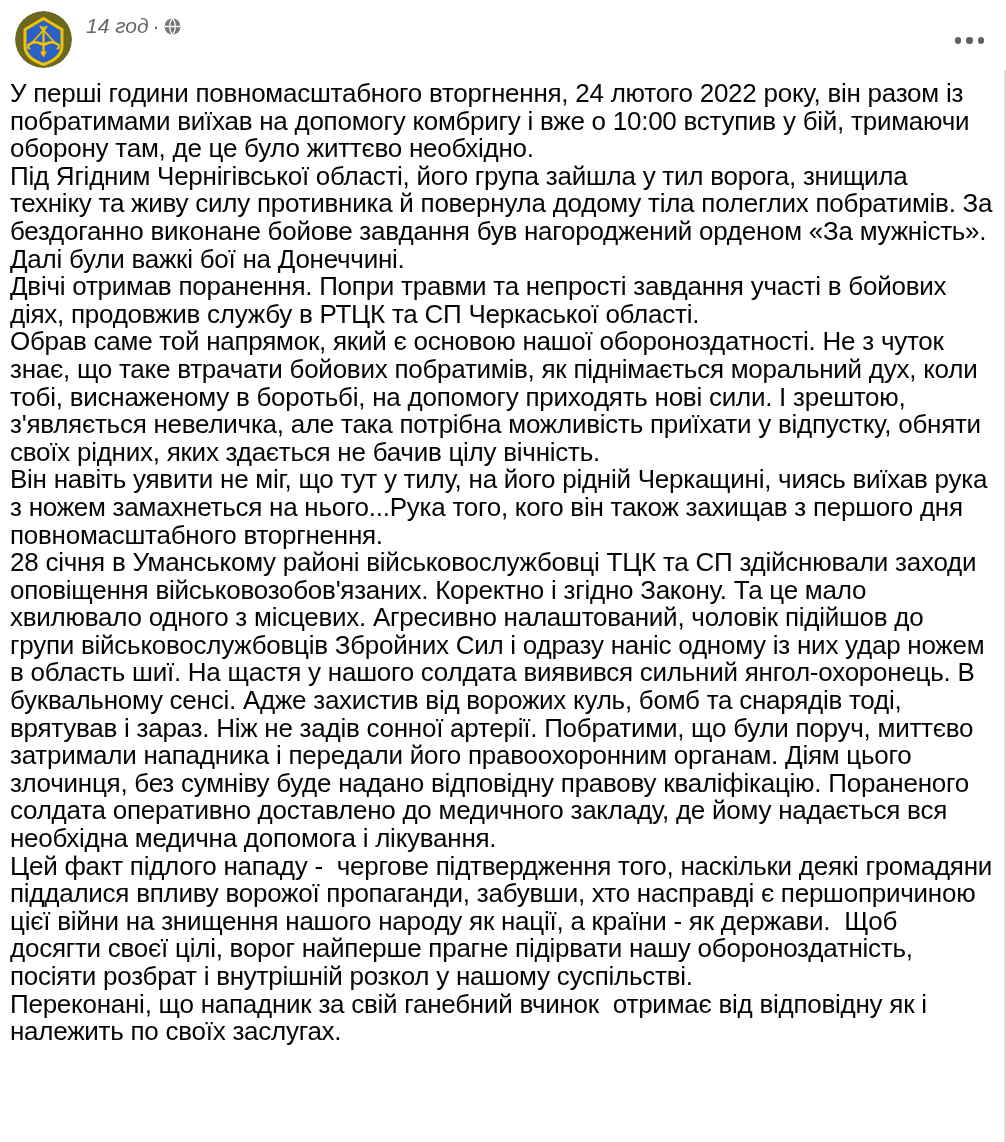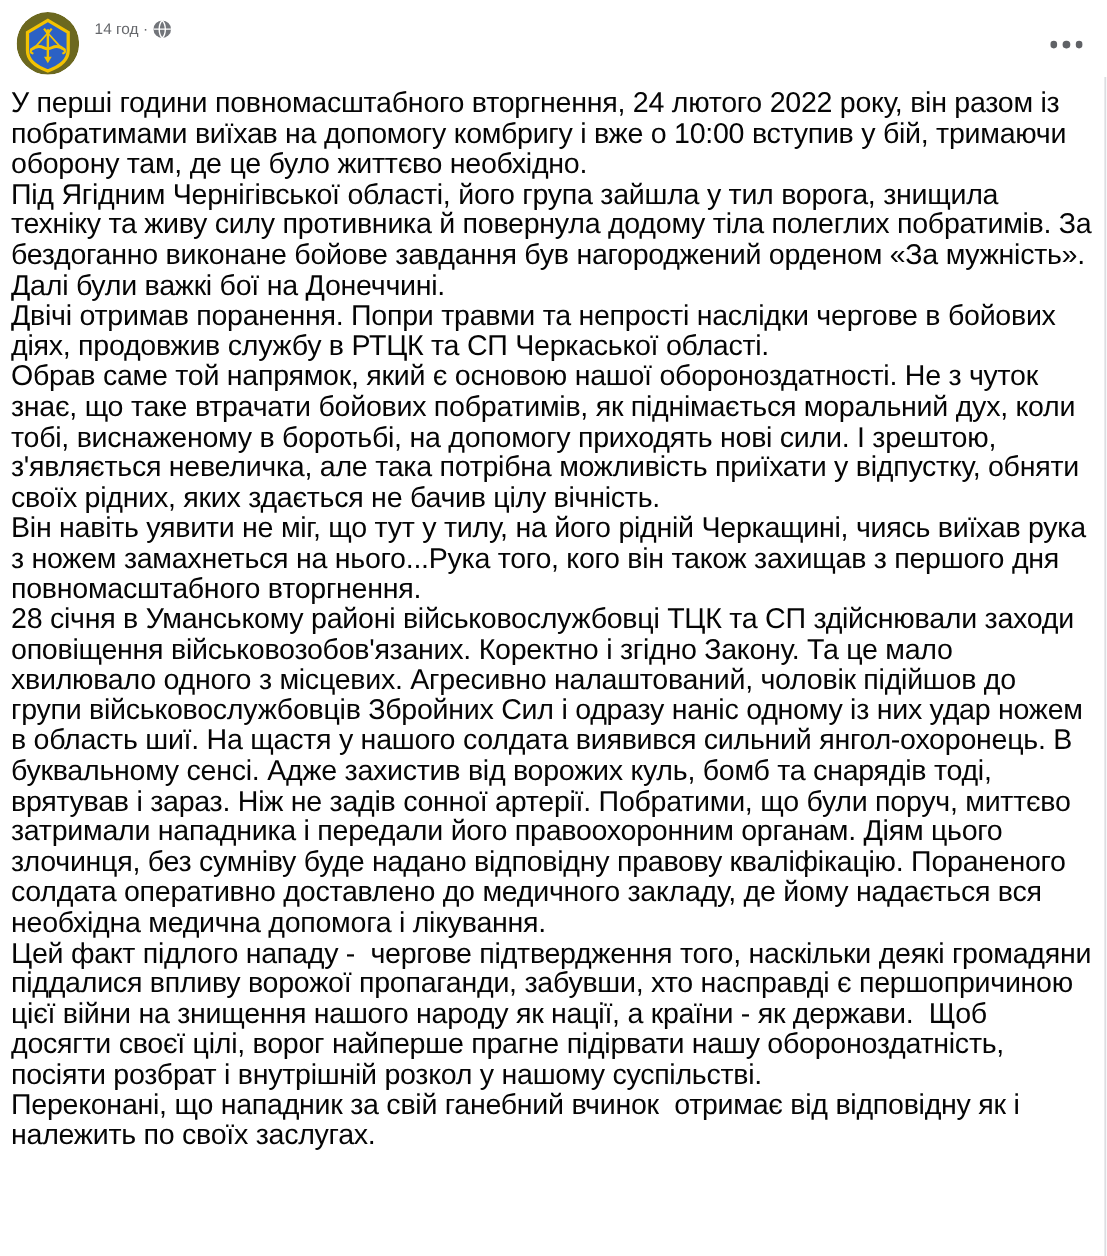--- a/index.html
+++ b/index.html
@@ -48,23 +48,24 @@
     color: #050505;
     line-height: 27px;
     letter-spacing: -0.2px;
     cursor: pointer;
   }
   .meta-row {
     display: flex;
     align-items: center;
     gap: 4px;
     margin-top: 3px;
-    font-size: 14px;
+    font-size: 21px;
     color: #65676B;
     line-height: 20px;
+    font-style: italic;
   }
   .globe-wrap { display: inline-flex; align-items: center; }
   .options-btn {
     position: absolute;
     top: 31px;
     right: 20px;
     display: flex;
     gap: 5px;
     padding: 6px 2px;
     cursor: pointer;
@@ -127,21 +128,21 @@
       <span class="dot"></span>
       <span class="dot"></span>
     </div>
   </div>
 
   <div class="post-body">
 
     <div class="block">
       <p>У перші години повномасштабного вторгнення, 24 лютого 2022 року, він разом із побратимами виїхав на допомогу комбригу і вже о 10:00 вступив у бій, тримаючи оборону там, де це було життєво необхідно.</p>
       <p>Під Ягідним Чернігівської області, його група зайшла у тил ворога, знищила техніку та живу силу противника й повернула додому тіла полеглих побратимів. За бездоганно виконане бойове завдання був нагороджений орденом «За мужність». Далі були важкі бої на Донеччині.</p>
-      <p>Двічі отримав поранення. Попри травми та непрості наслідки чергове в бойових діях, продовжив службу в РТЦК та СП Черкаської області.</p>
+      <p>Двічі отримав поранення. Попри травми та непрості завдання участі в бойових діях, продовжив службу в РТЦК та СП Черкаської області.</p>
       <p>Обрав саме той напрямок, який є основою нашої обороноздатності. Не з чуток знає, що таке втрачати бойових побратимів, як піднімається моральний дух, коли тобі, виснаженому в боротьбі, на допомогу приходять нові сили. І зрештою, з'являється невеличка, але така потрібна можливість приїхати у відпустку, обняти своїх рідних, яких здається не бачив цілу вічність.</p>
       <p>Він навіть уявити не міг, що тут у тилу, на його рідній Черкащині, чиясь виїхав рука з ножем замахнеться на нього...Рука того, кого він також захищав з першого дня повномасштабного вторгнення.</p>
     </div>
 
     <div class="block block-gap">
       <p>28 січня в Уманському районі військовослужбовці ТЦК та СП здійснювали заходи оповіщення військовозобов'язаних. Коректно і згідно Закону. Та це мало хвилювало одного з місцевих. Агресивно налаштований, чоловік підійшов до групи військовослужбовців Збройних Сил і одразу наніс одному із них удар ножем в область шиї. На щастя у нашого солдата виявився сильний янгол-охоронець. В буквальному сенсі. Адже захистив від ворожих куль, бомб та снарядів тоді, врятував і зараз. Ніж не задів сонної артерії. Побратими, що були поруч, миттєво затримали нападника і передали його правоохоронним органам. Діям цього злочинця, без сумніву буде надано відповідну правову кваліфікацію. Пораненого солдата оперативно доставлено до медичного закладу, де йому надається вся необхідна медична допомога і лікування.</p>
     </div>
 
     <div class="block block-gap">
       <p>Цей факт підлого нападу -  чергове підтвердження того, наскільки деякі громадяни піддалися впливу ворожої пропаганди, забувши, хто насправді є першопричиною цієї війни на знищення нашого народу як нації, а країни - як держави.  Щоб досягти своєї цілі, ворог найперше прагне підірвати нашу обороноздатність, посіяти розбрат і внутрішній розкол у нашому суспільстві.</p>

